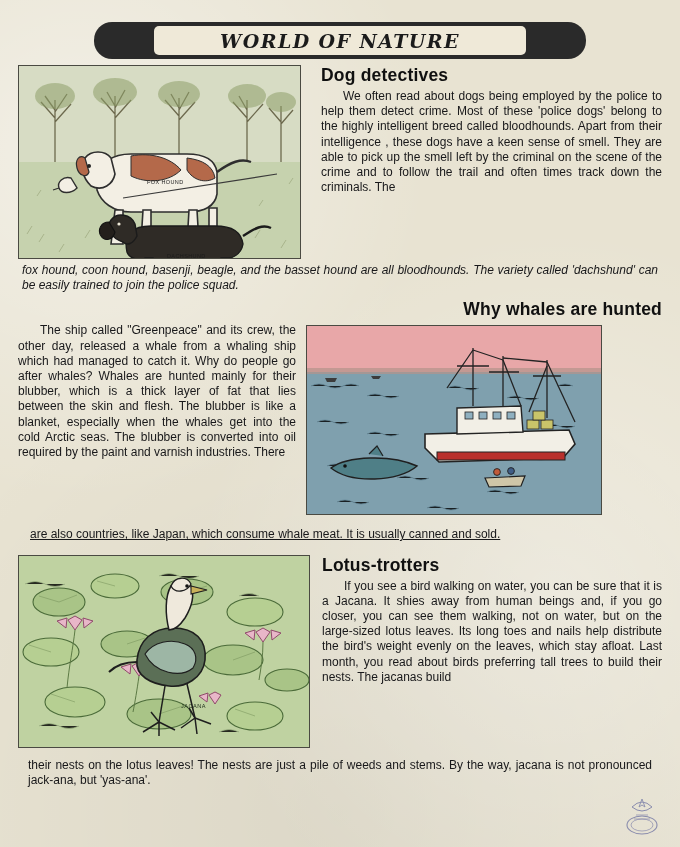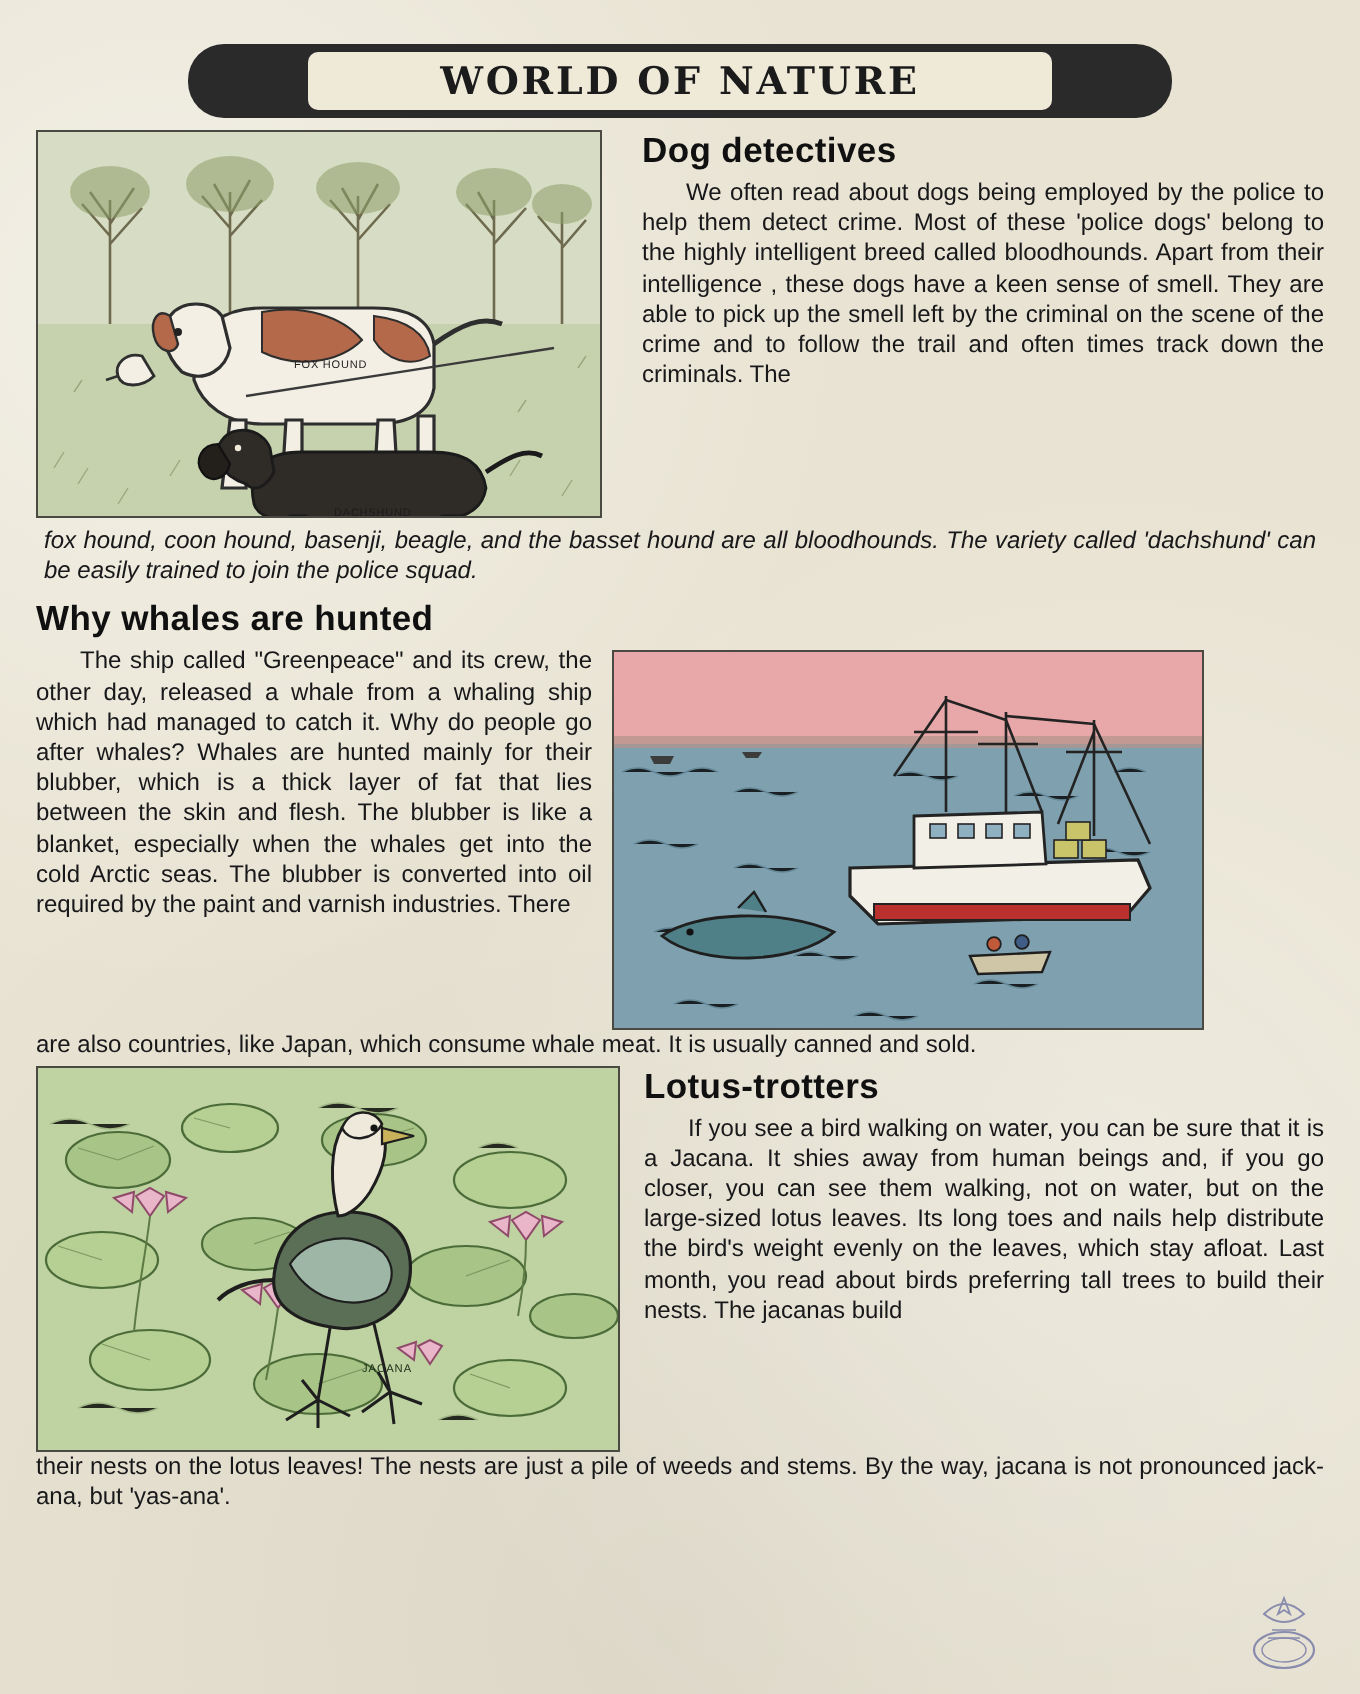--- a/index.html
+++ b/index.html
@@ -61,20 +61,21 @@
     display: flex;
     align-items: center;
     justify-content: center;
   }
   .banner-title {
     font-family: "DejaVu Serif", serif;
     font-weight: bold;
     font-size: 19px;
     letter-spacing: 1.4px;
     color: #1b1b1b;
+    font-style: italic;
   }
 
   
   .col-text {
     font-size: 12px;
     line-height: 15.2px;
     color: #18181a;
     text-align: justify;
     font-family: "Liberation Sans", sans-serif;
   }
@@ -238,21 +239,21 @@
     </div>
 
     <div class="sec1-col">
       <h2 class="headline">Dog detectives</h2>
       <p class="col-text indent" style="margin:0;">We often read about dogs being employed by the police to help them detect crime. Most of these 'police dogs' belong to the highly intelligent breed called bloodhounds. Apart from their intelligence , these dogs have a keen sense of smell. They are able to pick up the smell left by the criminal on the scene of the crime and to follow the trail and often times track down the criminals. The</p>
     </div>
   </div>
 
   <p class="col-text full-width-p" style="margin:4px;font-style:italic;">fox hound, coon hound, basenji, beagle, and the basset hound are all bloodhounds. The variety called 'dachshund' can be easily trained to join the police squad.</p>
 
-  <h2 class="headline" style="margin-top:6px;">Why whales are hunted</h2>
+  <h2 class="headline" style="margin-top:6px;text-align:right;">Why whales are hunted</h2>
 
   <div class="sec2">
     <div class="sec2-col">
       <p class="col-text indent" style="margin:0;">The ship called "Greenpeace" and its crew, the other day, released a whale from a whaling ship which had managed to catch it. Why do people go after whales? Whales are hunted mainly for their blubber, which is a thick layer of fat that lies between the skin and flesh. The blubber is like a blanket, especially when the whales get into the cold Arctic seas. The blubber is converted into oil required by the paint and varnish industries. There</p>
     </div>
 
     <div class="fig fig-ship">
       <svg viewBox="0 0 296 190" width="296" height="190">
         <rect x="0" y="0" width="296" height="46" fill="#e8a7a8"></rect>
         <rect x="0" y="46" width="296" height="144" fill="#7fa0ae"></rect>
@@ -298,21 +299,21 @@
 
         <g>
           <path d="M178 152 L218 150 L214 160 L182 161 Z" fill="#cfc6a8" stroke="#1f1f1f" stroke-width="1.2"></path>
           <circle cx="190" cy="146" r="3.4" fill="#c05a3a" stroke="#1f1f1f" stroke-width=".9"></circle>
           <circle cx="204" cy="145" r="3.4" fill="#3f5d86" stroke="#1f1f1f" stroke-width=".9"></circle>
         </g>
       </svg>
     </div>
   </div>
 
-  <p class="col-text full-width-p" style="margin:0;">are also countries, like Japan, which consume whale meat. It is usually canned and sold.</p>
+  <p class="col-text full-width-p" style="margin:12px;text-decoration:underline;">are also countries, like Japan, which consume whale meat. It is usually canned and sold.</p>
 
   <div class="sec3">
     <div class="fig fig-bird">
       <svg viewBox="0 0 292 193" width="292" height="193">
         <rect x="0" y="0" width="292" height="193" fill="#cfdcb1"></rect>
 
         <g fill="#bdd0a0" opacity=".9">
           <rect x="0" y="0" width="292" height="193"></rect>
         </g>
         <g stroke="#9bb181" stroke-width=".8" opacity=".8">
@@ -384,21 +385,21 @@
         <text x="162" y="152" font-family="Liberation Sans, sans-serif" font-size="5.6" fill="#20301c" letter-spacing=".5">JACANA</text>
       </svg>
     </div>
 
     <div class="sec3-col">
       <h2 class="headline">Lotus-trotters</h2>
       <p class="col-text indent" style="margin:0;">If you see a bird walking on water, you can be sure that it is a Jacana. It shies away from human beings and, if you go closer, you can see them walking, not on water, but on the large-sized lotus leaves. Its long toes and nails help distribute the bird's weight evenly on the leaves, which stay afloat. Last month, you read about birds preferring tall trees to build their nests. The jacanas build</p>
     </div>
   </div>
 
-  <p class="col-text tail" style="margin:0;">their nests on the lotus leaves! The nests are just a pile of weeds and stems. By the way, jacana is not pronounced jack-ana, but 'yas-ana'.</p>
+  <p class="col-text tail" style="margin:10px;">their nests on the lotus leaves! The nests are just a pile of weeds and stems. By the way, jacana is not pronounced jack-ana, but 'yas-ana'.</p>
 
  </div>
 
  <svg class="stamp" viewBox="0 0 48 44">
    <ellipse cx="24" cy="32" rx="15" ry="9" fill="none" stroke="#6a6fa0" stroke-width="1.1"></ellipse>
    <ellipse cx="24" cy="32" rx="11" ry="6" fill="none" stroke="#6a6fa0" stroke-width=".7"></ellipse>
    <path d="M14 14 q10 -10 20 0 q-10 8 -20 0 z" fill="none" stroke="#6a6fa0" stroke-width="1"></path>
    <path d="M24 6 l3 8 l-3 -2 l-3 2 z" fill="none" stroke="#6a6fa0" stroke-width=".9"></path>
    <path d="M18 22 l12 0 M16 26 l16 0" stroke="#6a6fa0" stroke-width=".7"></path>
  </svg>

